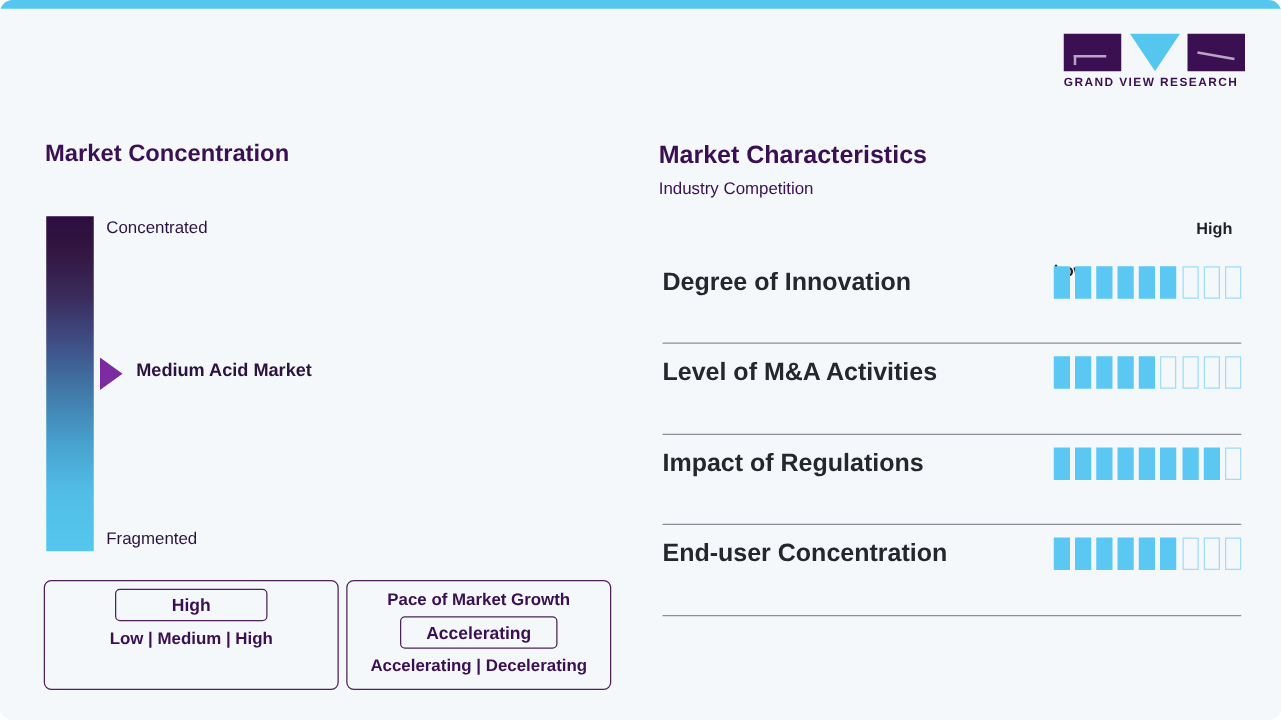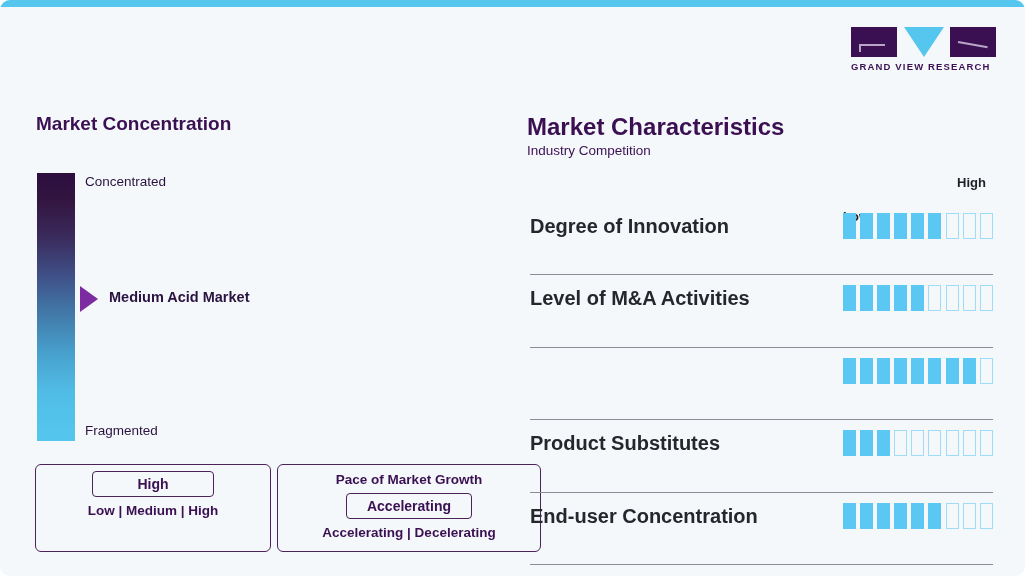--- a/index.html
+++ b/index.html
@@ -41,21 +41,21 @@
     letter-spacing:1.15px;text-align:left;width:145px;
   }
 
   
   .h-left{
     position:absolute;left:36px;top:113px;
     font-size:19px;font-weight:bold;color:#3b1052;
   }
   .h-right{
     position:absolute;left:527px;top:113px;
-    font-size:24px;font-weight:bold;color:#3b1052;
+    font-size:20px;font-weight:bold;color:#3b1052;
   }
   .sub-right{
     position:absolute;left:527px;top:143px;
     font-size:13.5px;color:#3b1052;
   }
 
   
   .grad-bar{
     position:absolute;left:37px;top:173px;width:38px;height:268px;
     background:linear-gradient(180deg,
@@ -86,21 +86,21 @@
     font-size:14.5px;font-weight:bold;color:#2b1340;
   }
 
   
   .gbox{
     position:absolute;top:464px;height:88px;
     border:1.3px solid #4c2258;border-radius:6px;
     box-sizing:border-box;background:#f4f8fb;
   }
   .gbox.one{left:35px;width:236px;}
-  .gbox.two{left:277px;width:264px;}
+  .gbox.two{left:277px;width:212px;}
   .gbox-title{
     text-align:center;margin-top:7px;
     font-size:13.5px;font-weight:bold;color:#3b1052;
   }
   .gbox-pill{
     margin:6px auto 0;box-sizing:border-box;
     border:1.3px solid #4c2258;border-radius:4px;background:#f4f8fb;
     height:26px;line-height:24px;text-align:center;
     font-size:14px;font-weight:bold;color:#3b1052;
   }
@@ -211,44 +211,30 @@
           <div class="seg on"></div>
           <div class="seg on"></div>
           <div class="seg off"></div>
           <div class="seg off"></div>
           <div class="seg off"></div>
           <div class="seg off"></div>
         </div>
         <div class="row-divider"></div>
       </div>
       <div class="row">
-        <div class="segs">
-          <div class="seg on"></div>
-          <div class="seg on"></div>
-          <div class="seg on"></div>
-          <div class="seg on"></div>
-          <div class="seg on"></div>
-          <div class="seg on"></div>
-          <div class="seg on"></div>
-          <div class="seg on"></div>
-          <div class="seg off"></div>
-        </div>
-        <div class="row-divider"></div>
-      </div>
-      <div class="row">
-        <div class="row-label">Product Substitutes</div>
-        <div class="segs">
-          <div class="seg on"></div>
-          <div class="seg on"></div>
-          <div class="seg on"></div>
-          <div class="seg off"></div>
-          <div class="seg off"></div>
-          <div class="seg off"></div>
-          <div class="seg off"></div>
-          <div class="seg off"></div>
+        <div class="row-label">Impact of Regulations</div>
+        <div class="segs">
+          <div class="seg on"></div>
+          <div class="seg on"></div>
+          <div class="seg on"></div>
+          <div class="seg on"></div>
+          <div class="seg on"></div>
+          <div class="seg on"></div>
+          <div class="seg on"></div>
+          <div class="seg on"></div>
           <div class="seg off"></div>
         </div>
         <div class="row-divider"></div>
       </div>
       <div class="row">
         <div class="row-label">End-user Concentration</div>
         <div class="segs">
           <div class="seg on"></div>
           <div class="seg on"></div>
           <div class="seg on"></div>

